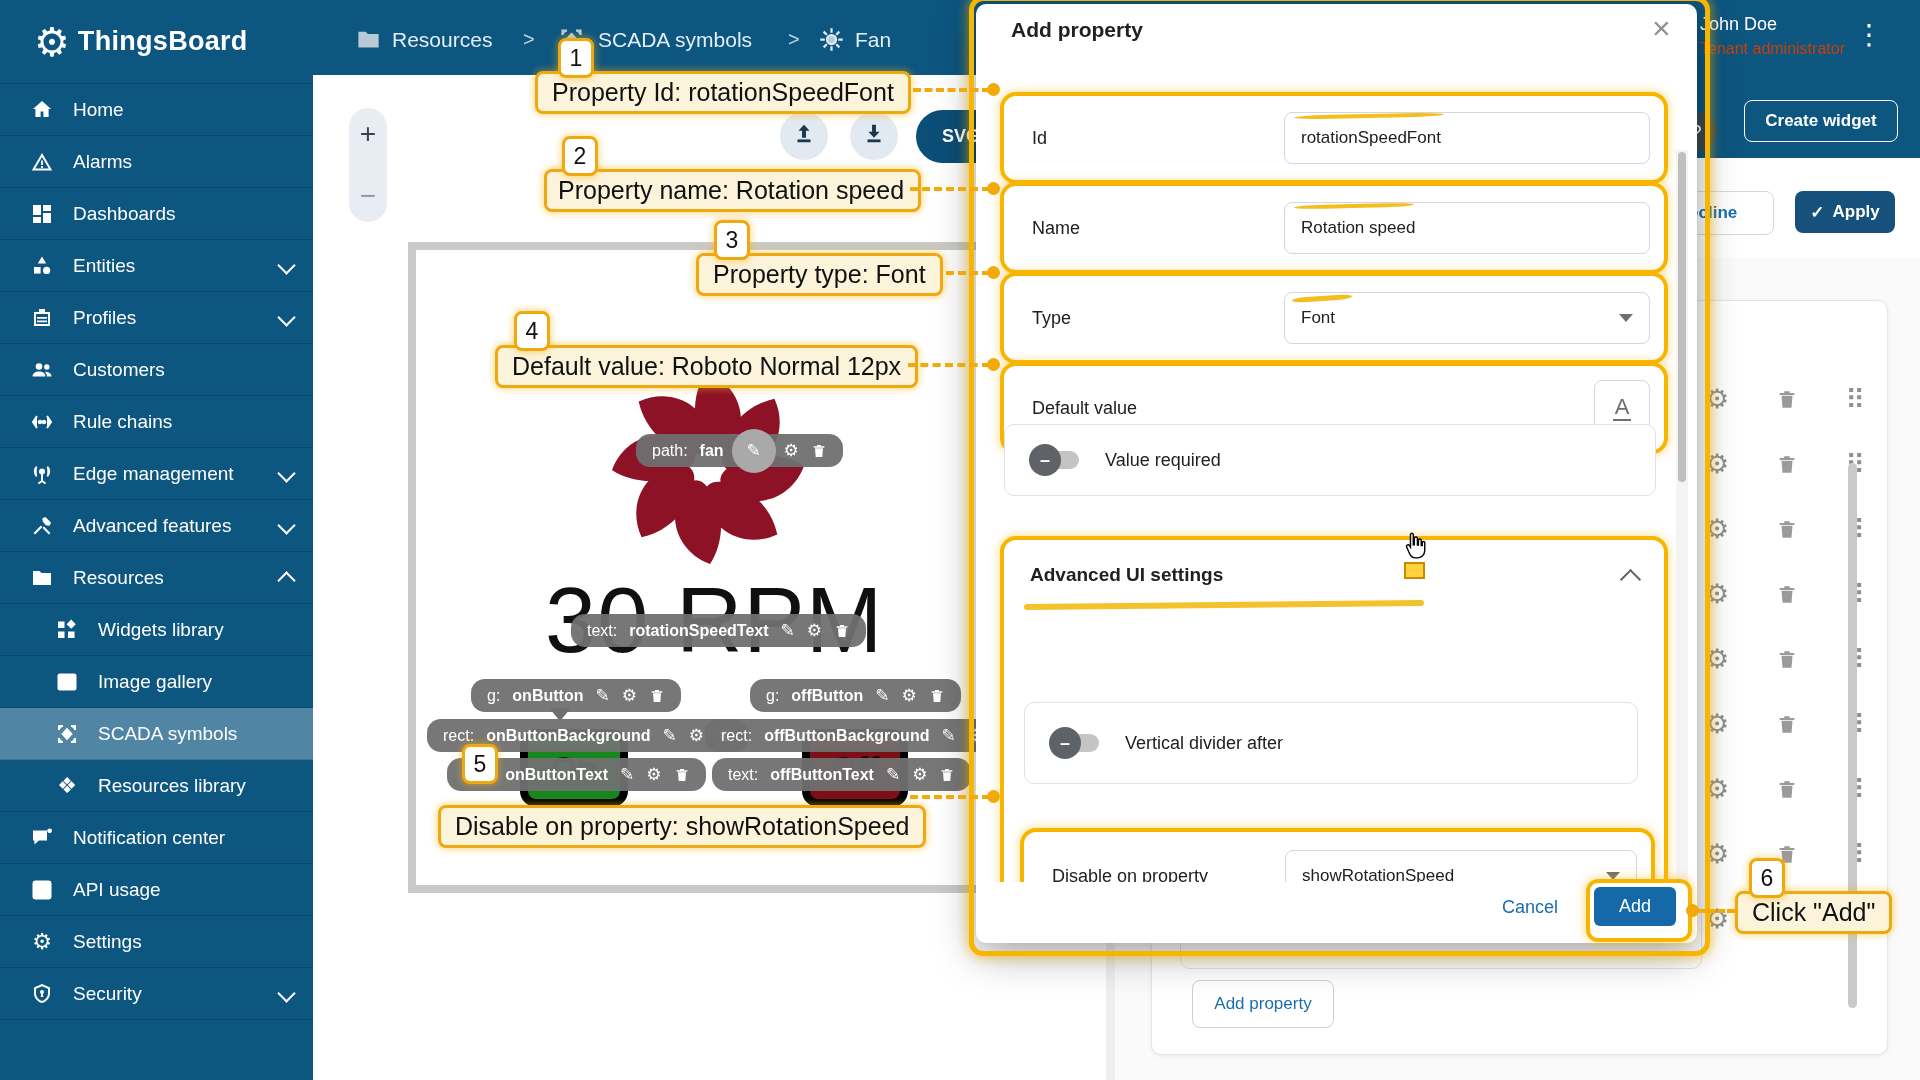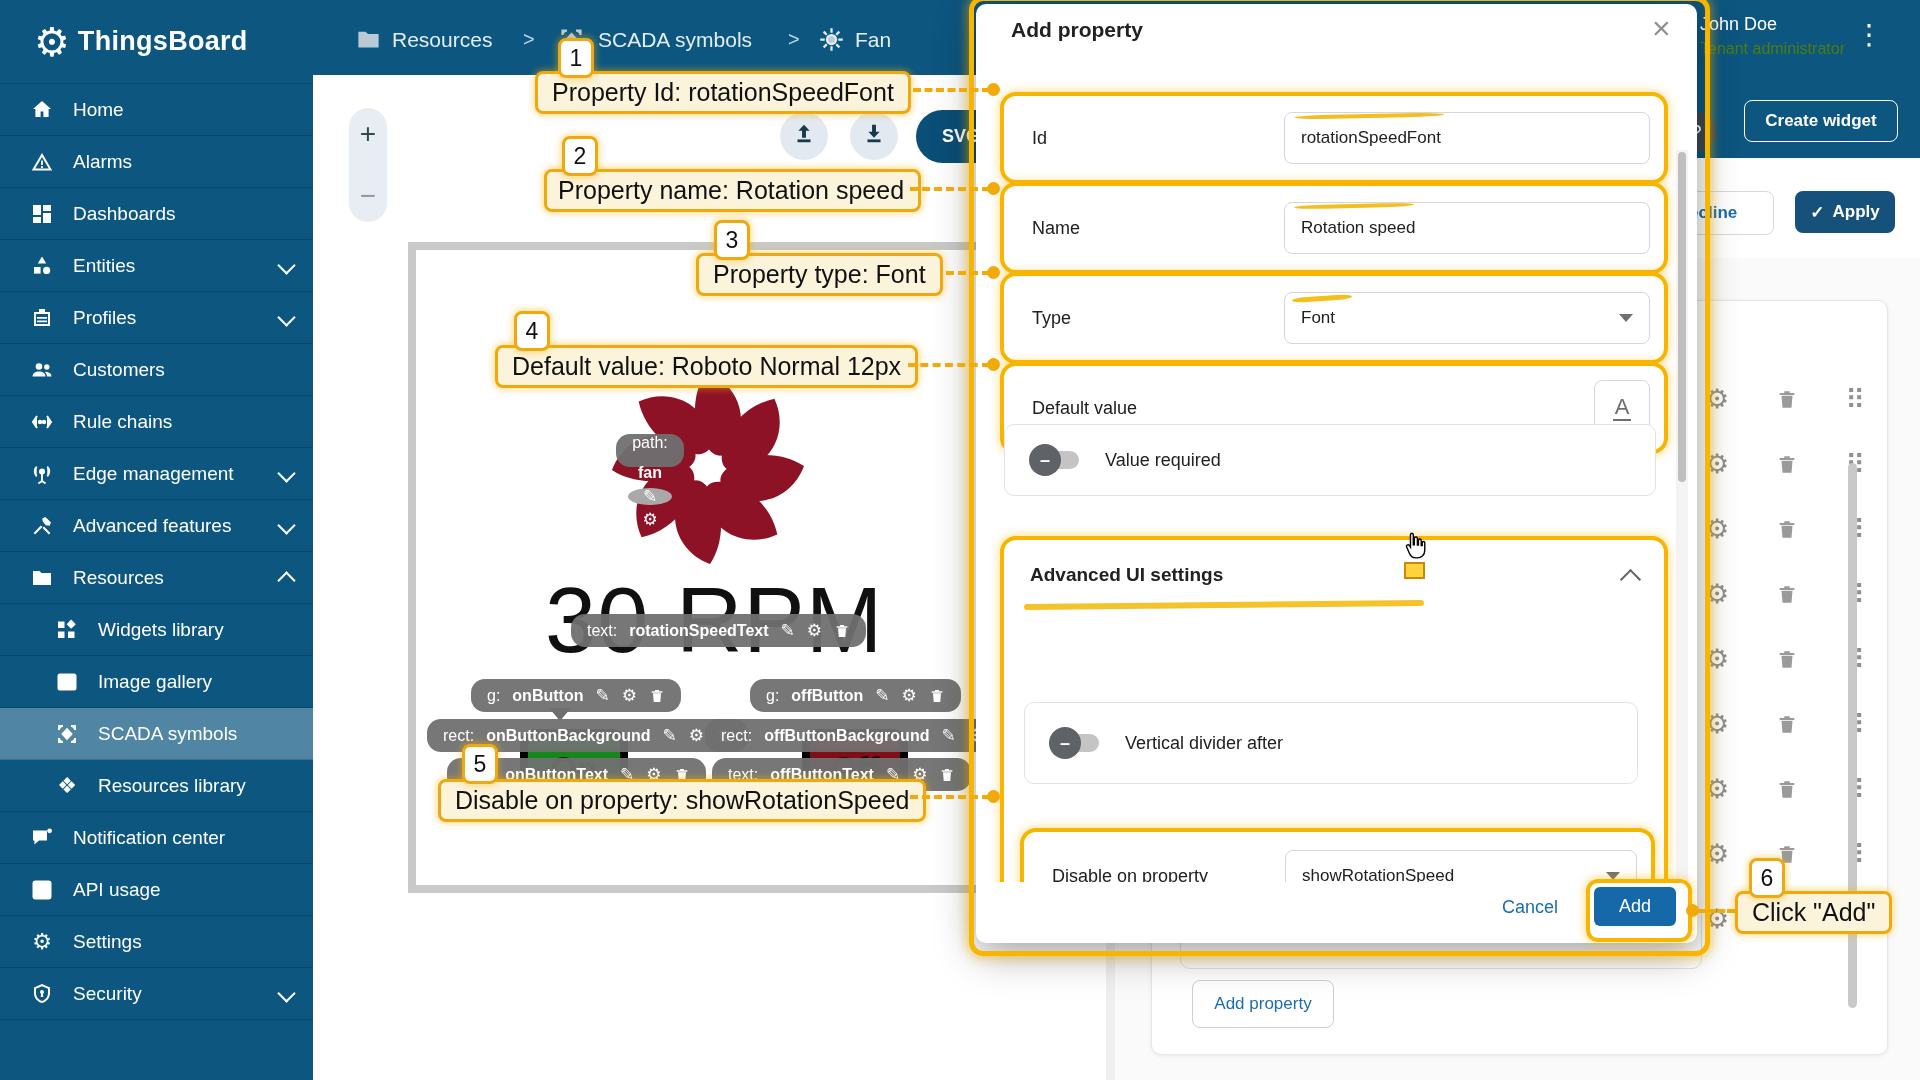--- a/index.html
+++ b/index.html
@@ -263,21 +263,21 @@
       </svg></span>
   <span class="abs crumb" style="left:598px;top:28px;">SCADA symbols</span>
   <span class="abs crumb-sep" style="left:788px;top:28px;">&gt;</span>
   <span class="abs bc-icon" style="left:818px;top:26px;"><svg viewBox="0 0 24 24" fill="none" stroke="#e3eef6" stroke-width="2">
         <circle cx="12" cy="12" r="4"></circle>
         <path d="M12 2v4M12 18v4M2 12h4M18 12h4M5 5l2.8 2.8M16.2 16.2 19 19M19 5l-2.8 2.8M7.8 16.2 5 19"></path>
       </svg></span>
   <span class="abs crumb" style="left:855px;top:28px;">Fan</span>
 
   <span class="abs" style="left:1700px;top:14px;color:#fff;font-size:18px;z-index:2;">John Doe</span>
-  <span class="abs" style="left:1700px;top:40px;color:#4d7c0f;font-size:16px;z-index:2;">Tenant administrator</span>
+  <span class="abs" style="left:1700px;top:40px;color:#c2410c;font-size:16px;z-index:2;">Tenant administrator</span>
   <span class="abs" style="left:1855px;top:18px;color:#fff;font-size:28px;z-index:2;">⋮</span>
   <div class="abs" style="left:1676px;top:112px;width:40px;height:40px;border-radius:50%;background:#3a4a52;color:#fff;font-size:20px;display:flex;align-items:center;justify-content:center;z-index:2;">
       <span>?</span>
     </div>
   <div class="abs" style="left:1744px;top:100px;width:152px;height:40px;border:1.6px solid #fff;border-radius:8px;color:#fff;font-weight:700;font-size:17px;display:flex;align-items:center;justify-content:center;z-index:2;">
       <span>Create widget</span>
     </div>
 
   <div id="canvas-area" class="abs"></div>
   <div id="frame" class="abs"></div>
@@ -334,21 +334,21 @@
 
   <div id="rpm" class="abs">30 RPM</div>
 
   <div class="hw-btn" style="left:520px;top:729px;width:92px;height:62px;background:linear-gradient(#09d12f 0 16%,#17871d 16%);">
       <span>On</span>
     </div>
   <div class="hw-btn" style="left:802px;top:729px;width:90px;height:62px;background:linear-gradient(#f1001f 0 16%,#7e0e17 16%);color:#1d0305;">
       <span>Off</span>
     </div>
 
-  <div class="tag" style="left:616px;top:434px;flex-direction:column;">
+  <div class="tag" style="left:636px;top:434px;">
     <span>path:</span>
       <b>fan</b>
     <span class="pencil-wrap">
         <span class="ticon">✎</span>
       </span>
     <span class="ticon">⚙</span>
     <span class="ticon">
         <svg viewBox="0 0 24 24">
           <path d="M6 8h12l-1.1 13H7.1zM4 5h16v2H4zm5-2h6v2H9z"></path>
         </svg>
@@ -628,21 +628,21 @@
   <div class="badge" style="left:514px;top:311px;">
       <span>4</span>
     </div>
   <div class="callout" style="left:495px;top:345px;">Default value: Roboto Normal 12px</div>
   <div class="connector" style="left:908px;top:363px;width:82px;"></div>
   <div class="cdot" style="left:987px;top:358px;"></div>
 
   <div class="badge" style="left:462px;top:744px;">
       <span>5</span>
     </div>
-  <div class="callout" style="left:438px;top:779px;">Disable on property: showRotationSpeed</div>
+  <div class="callout" style="left:438px;top:805px;">Disable on property: showRotationSpeed</div>
   <div class="connector" style="left:910px;top:795px;width:80px;"></div>
   <div class="cdot" style="left:987px;top:790px;"></div>
 
   <div class="badge" style="left:1749px;top:858px;">
       <span>6</span>
     </div>
   <div class="callout" style="left:1735px;top:891px;">Click "Add"</div>
   <div class="connector" style="left:1698px;top:909px;width:37px;z-index:14;"></div>
   <div class="cdot" style="left:1686px;top:904px;z-index:14;"></div>
 

